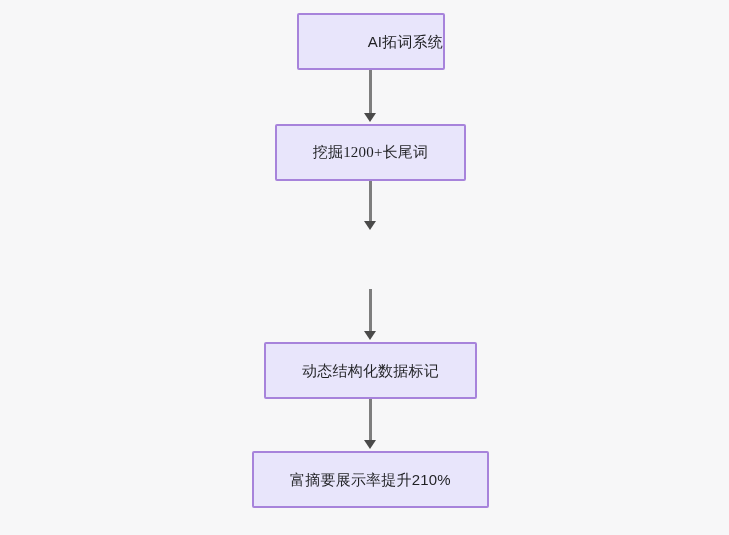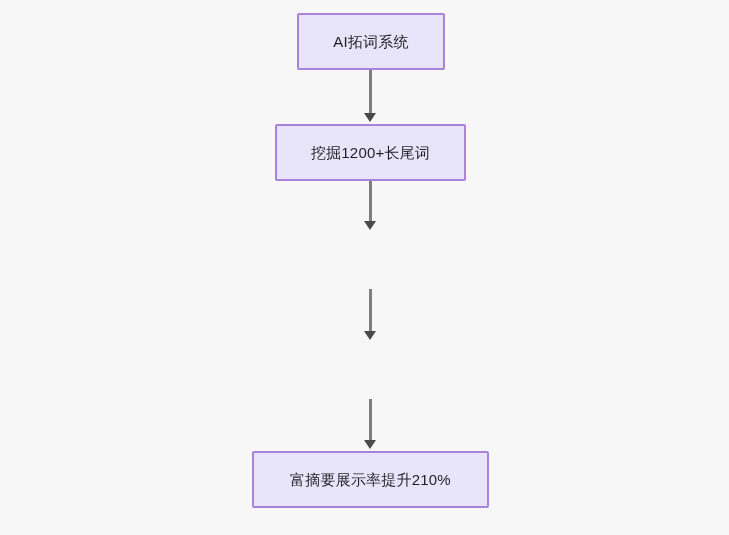--- a/index.html
+++ b/index.html
@@ -49,22 +49,22 @@
   .arrowhead {
     position: absolute;
     width: 0;
     height: 0;
     border-left: 6px solid transparent;
     border-right: 6px solid transparent;
     border-top: 9px solid #4a4a4a;
   }
 
   
-  #node-0 { left: 297px; top: 13px;  width: 148px; height: 57px; }
-  #node-1 { left: 275px; top: 124px; width: 191px; height: 57px; }
+  #node-0 { left: 297px; top: 13px;  width: 148px; height: 57px; justify-content: flex-end; }
+  #node-1 { left: 275px; top: 124px; width: 191px; height: 57px; font-family: Liberation Serif, serif; }
   #node-2 { left: 261px; top: 232px; width: 219px; height: 57px; }
   #node-3 { left: 264px; top: 342px; width: 213px; height: 57px; }
   #node-4 { left: 252px; top: 451px; width: 237px; height: 57px; }
 
   
   #conn-0 { left: 369px; top: 70px;  height: 46px; }
   #conn-1 { left: 369px; top: 181px; height: 43px; }
   #conn-2 { left: 369px; top: 289px; height: 45px; }
   #conn-3 { left: 369px; top: 399px; height: 44px; }
 
@@ -89,20 +89,23 @@
     <span class="node-label">挖掘1200+长尾词</span>
   </div>
 
   <div class="connector" id="conn-1"></div>
   <div class="arrowhead" id="arrow-1"></div>
 
 
   <div class="connector" id="conn-2"></div>
   <div class="arrowhead" id="arrow-2"></div>
 
+  <div class="node" id="node-3">
+    <span class="node-label">动态结构化数据标记</span>
+  </div>
 
   <div class="connector" id="conn-3"></div>
   <div class="arrowhead" id="arrow-3"></div>
 
   <div class="node" id="node-4">
     <span class="node-label">富摘要展示率提升210%</span>
   </div>
 
 </div>
 

